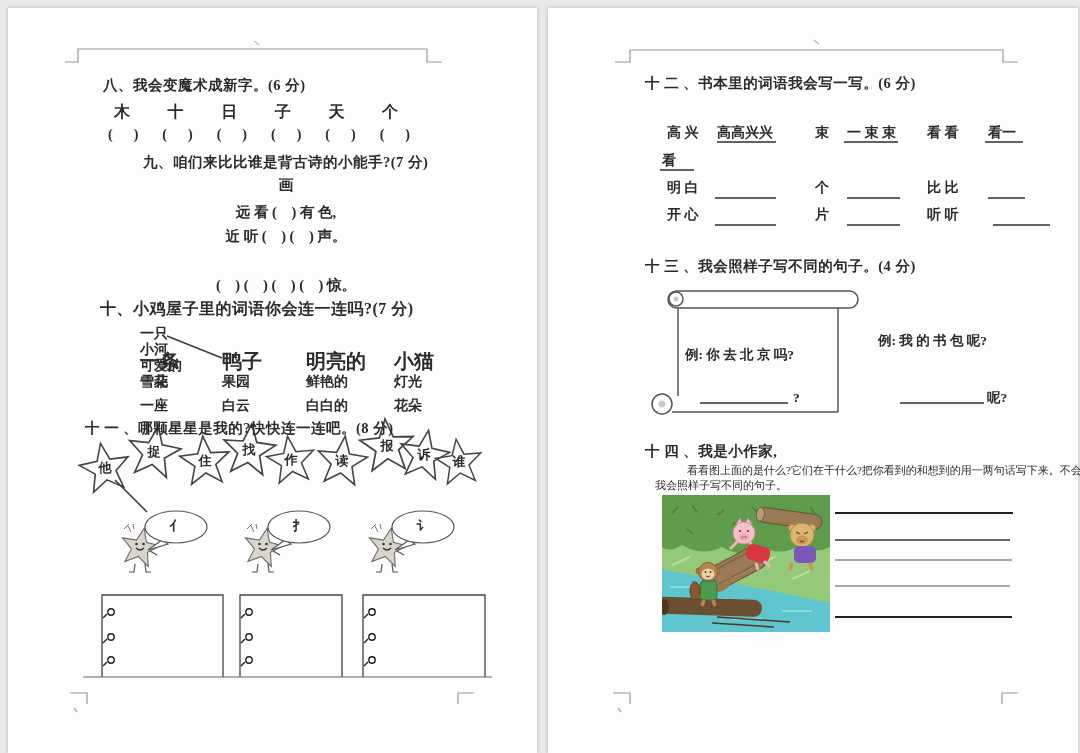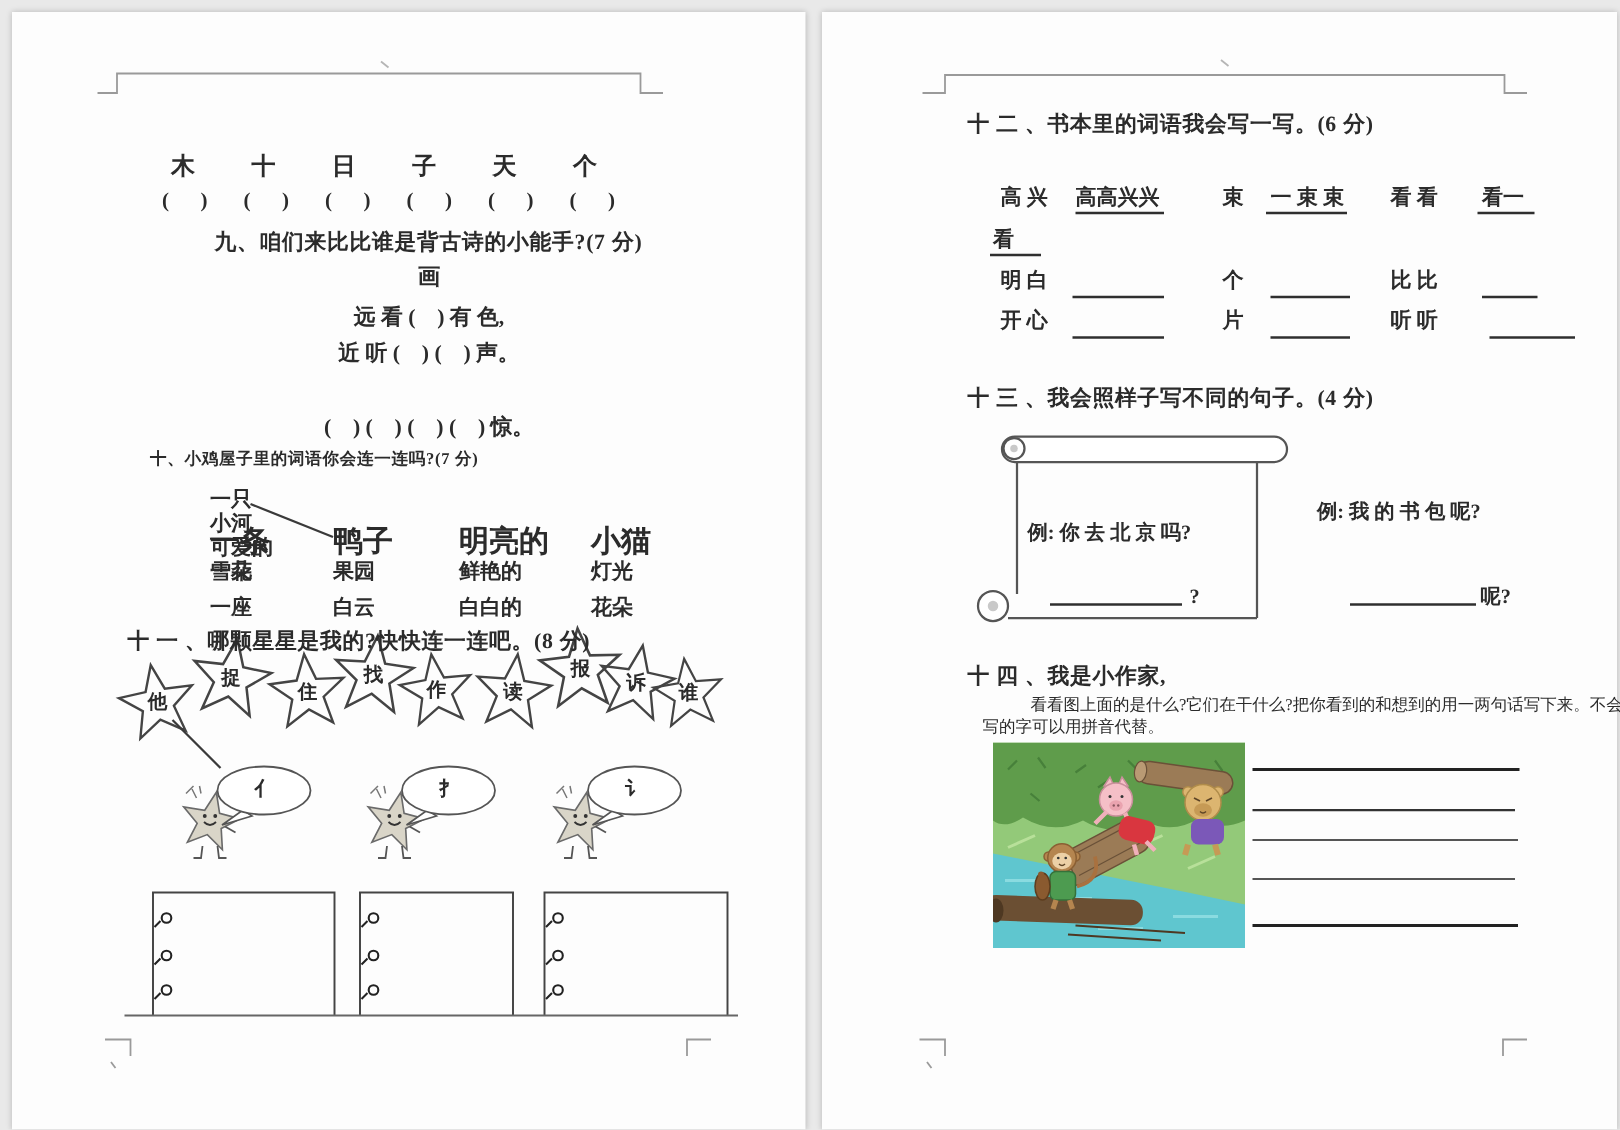--- a/index.html
+++ b/index.html
@@ -96,20 +96,21 @@
     </g>
 
     <line x1="75" y1="669" x2="484" y2="669" stroke="#666" stroke-width="1.2"></line>
     <g stroke="#9a9a9a" stroke-width="1.2" fill="none">
       <path d="M62,685 H79 V696"></path>
       <path d="M66,700 l3,4"></path>
       <path d="M450,696 V685 H466"></path>
     </g>
   </svg>
 
+  <div class="t" style="left:95px;top:69px;font-size:14.5px;letter-spacing:.5px;">八、我会变魔术成新字。(6 分)</div>
   <div class="t flexrow" style="left:106px;top:95px;width:284px;font-size:16px;">
     <span class="cell">木</span>
     <span class="cell">十</span>
     <span class="cell">日</span>
     <span class="cell">子</span>
     <span class="cell">天</span>
     <span class="cell">个</span>
   </div>
   <div class="t flexrow" style="left:100px;top:119px;width:302px;font-size:14px;">
     <span>(      )</span>
@@ -119,21 +120,21 @@
     <span>(      )</span>
     <span>(      )</span>
   </div>
 
   <div class="t" style="left:95px;top:146px;font-size:14.5px;letter-spacing:.5px;margin-left:40px;">九、咱们来比比谁是背古诗的小能手?(7 分)</div>
   <div class="t center" style="left:258px;top:169px;width:40px;font-size:15px;">画</div>
   <div class="t center" style="left:158px;top:196px;width:240px;font-size:14.5px;">远 看 (    ) 有 色,</div>
   <div class="t center" style="left:158px;top:220px;width:240px;font-size:14.5px;">近 听 (    ) (    ) 声。</div>
   <div class="t center" style="left:158px;top:269px;width:240px;font-size:14.5px;">(    ) (    ) (    ) (    ) 惊。</div>
 
-  <div class="t" style="left:92px;top:292px;font-size:11px;letter-spacing:.5px;">十、小鸡屋子里的词语你会连一连吗?(7 分)</div>
+  <div class="t" style="left:92px;top:292px;font-size:16px;letter-spacing:.5px;">十、小鸡屋子里的词语你会连一连吗?(7 分)</div>
   <div class="t flexrow" style="left:132px;top:318px;width:314px;font-size:14px;flex-direction:column;">
     <span class="cell" style="width:82px">一只</span>
     <span class="cell" style="width:84px">小河</span>
     <span class="cell" style="width:88px">可爱的</span>
     <span class="cell" style="width:60px">雪花</span>
   </div>
   <div class="t flexrow" style="left:132px;top:342px;width:314px;font-size:20px;font-family:Liberation Serif, serif;">
     <span class="cell" style="width:82px">一条</span>
     <span class="cell" style="width:84px">鸭子</span>
     <span class="cell" style="width:88px">明亮的</span>
@@ -241,21 +242,21 @@
   <div class="t" style="left:379px;top:199px;font-size:14px;">听 听</div>
 
   <div class="t" style="left:97px;top:250px;font-size:14.5px;letter-spacing:.5px;">十 三 、我会照样子写不同的句子。(4 分)</div>
   <div class="t" style="left:137px;top:339px;font-size:13.5px;">例: 你 去 北 京 吗?</div>
   <div class="t" style="left:245px;top:382px;font-size:13.5px;">?</div>
   <div class="t" style="left:330px;top:325px;font-size:13.5px;">例: 我 的 书 包 呢?</div>
   <div class="t" style="left:439px;top:382px;font-size:13.5px;">呢?</div>
 
   <div class="t" style="left:97px;top:435px;font-size:14.5px;letter-spacing:.5px;">十 四 、我是小作家,</div>
   <div class="t" style="left:139px;top:456px;font-size:11px;font-weight:500;">看看图上面的是什么?它们在干什么?把你看到的和想到的用一两句话写下来。不会</div>
-  <div class="t" style="left:107px;top:471px;font-size:11px;font-weight:500;">写的字可以用拼音代替。</div>
+  <div class="t" style="left:107px;top:471px;font-size:11px;font-weight:500;">我会照样子写不同的句子。</div>
 
   <svg class="art" style="left:114px;top:487px;" width="168" height="137" viewBox="0 0 168 137">
     <rect x="0" y="0" width="168" height="137" fill="#93c979"></rect>
     <path d="M0,0 H168 V52 Q150,60 138,50 Q120,62 100,52 Q80,64 60,52 Q40,62 20,50 Q8,58 0,52 Z" fill="#5f9c4b"></path>
     <path d="M10,18 l6,-6 M30,10 l5,7 M55,20 l7,-5 M90,12 l6,6 M120,22 l6,-6 M148,12 l5,7 M70,30 l6,-4 M25,34 l6,5" stroke="#47803a" stroke-width="1.5" fill="none"></path>
     <path d="M10,70 l18,-8 M40,78 l20,-9 M95,70 l18,-8 M130,84 l18,-8" stroke="#b8e09a" stroke-width="2" fill="none"></path>
 
     <path d="M0,74 L40,82 L90,92 L130,100 L168,108 V137 H0 Z" fill="#5fc6cf"></path>
     <path d="M8,92 h22 M40,104 h26 M120,116 h30 M70,124 h30" stroke="#8adbe0" stroke-width="2"></path>
 

